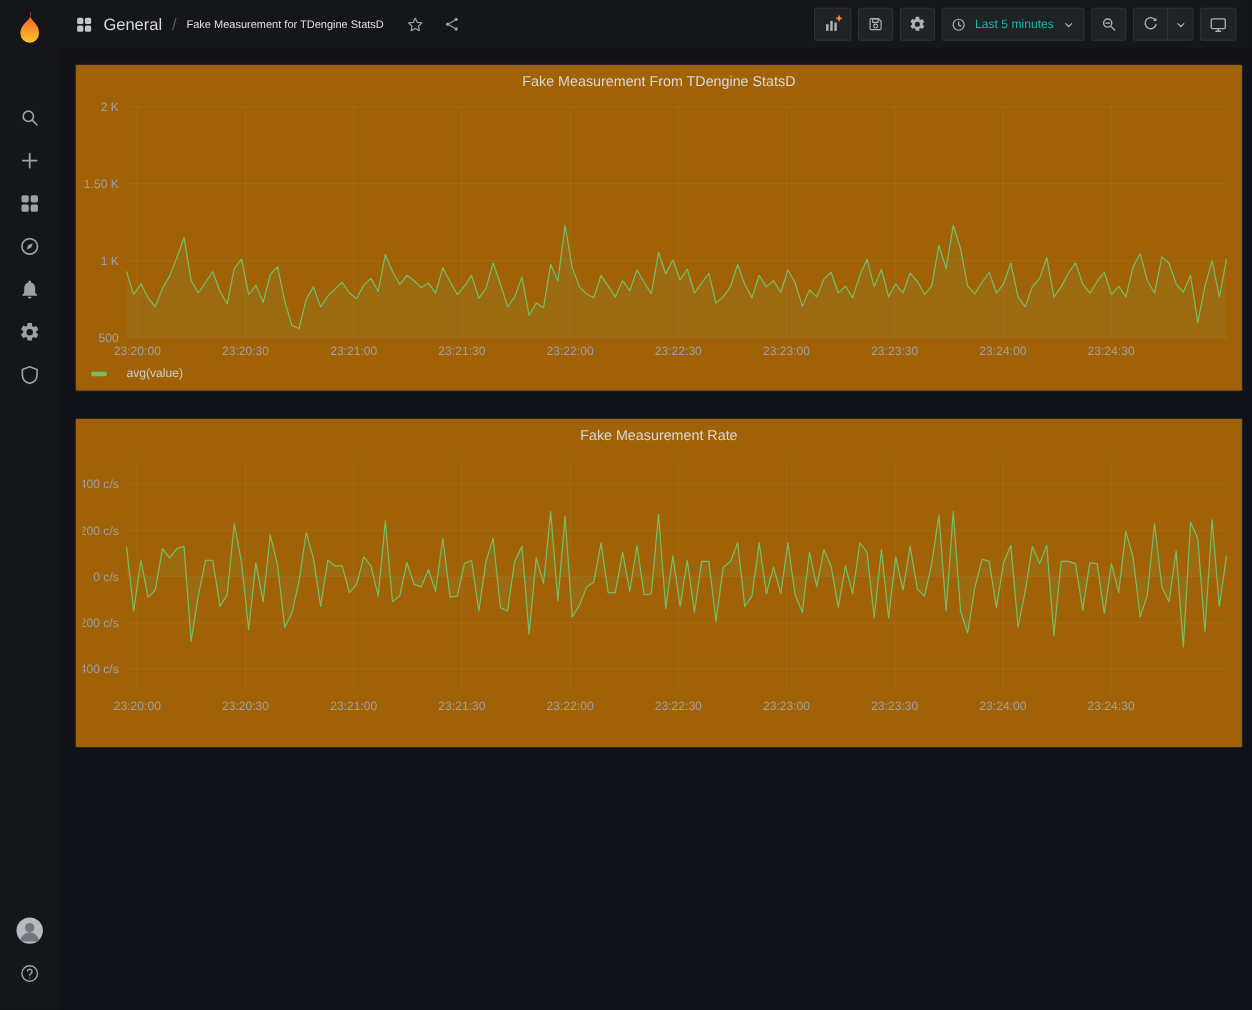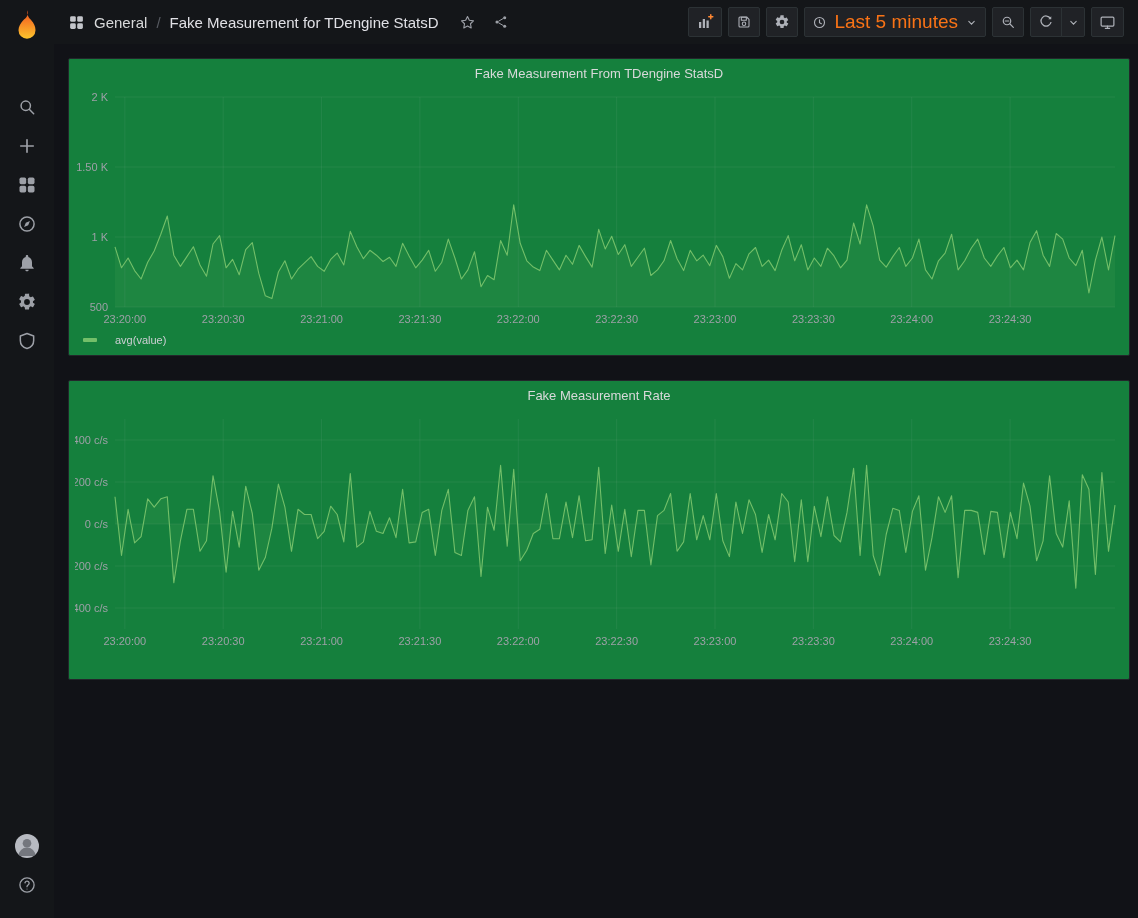--- a/index.html
+++ b/index.html
@@ -14,32 +14,32 @@
   .side-item{width:54px;height:39px;display:flex;align-items:center;justify-content:center;background:none;border:none;color:#9da0a7;cursor:pointer}
   .side-bottom{margin-top:auto;display:flex;flex-direction:column;align-items:center}
   .side-item svg{display:block}
 
   
   .main{flex:1;display:flex;flex-direction:column;min-width:0}
   .topbar{height:44px;flex:none;display:flex;align-items:center;background:#141619;padding:0 14px}
   .crumbs{display:flex;align-items:center;gap:9px;color:#d8d9da}
   .crumb-link{font-size:15px;color:#d8d9da;text-decoration:none;cursor:pointer;background:none;border:none;font-family:inherit}
   .crumb-sep{color:#585b62;font-size:15px}
-  .crumb-title{font-size:15px;color:#e0e0e5}
+  .crumb-title{font-size:10px;color:#e0e0e5}
   .icon-ghost{background:none;border:none;color:#9da0a7;cursor:pointer;display:flex;align-items:center;justify-content:center;width:24px;height:24px;padding:0}
   .actions{margin-left:auto;display:flex;align-items:center;gap:6px}
   .tb{height:30px;min-width:32px;background:#202226;border:1px solid #2c3235;border-radius:2px;color:#aeb1b8;display:flex;align-items:center;justify-content:center;gap:7px;padding:0 7px;cursor:pointer;font-family:inherit}
-  .tb .tp-label{font-size:19px;color:#f97316;white-space:nowrap}
+  .tb .tp-label{font-size:11px;color:#14b8a6;white-space:nowrap}
   .split{display:flex}
   .split .tb:first-child{border-top-right-radius:0;border-bottom-right-radius:0}
   .split .tb:last-child{border-top-left-radius:0;border-bottom-left-radius:0;margin-left:-1px;min-width:24px;padding:0 4px}
 
   
   .content{flex:1;padding:14px 8px 0 14px;overflow:hidden}
-  .panel{background:#15803d;border:1px solid #23262b;border-radius:2px;height:298px;display:flex;flex-direction:column}
+  .panel{background:#a16207;border:1px solid #23262b;border-radius:2px;height:298px;display:flex;flex-direction:column}
   .panel + .panel{margin-top:24px;height:300px}
   .panel-head{height:28px;flex:none;display:flex;align-items:center;justify-content:center;cursor:pointer}
   .panel-title{font-size:13px;font-weight:500;color:#d8d9da}
   .chart-wrap{padding:0 6px;flex:none}
   .chart-wrap svg{display:block}
   .legend{display:flex;align-items:center;gap:18px;padding:3px 0 0 14px;font-size:11px;color:#cdced4}
   .swatch{width:14px;height:4px;border-radius:1px;display:inline-block}
   .legend-label{cursor:pointer}
 </style>
 </head>

